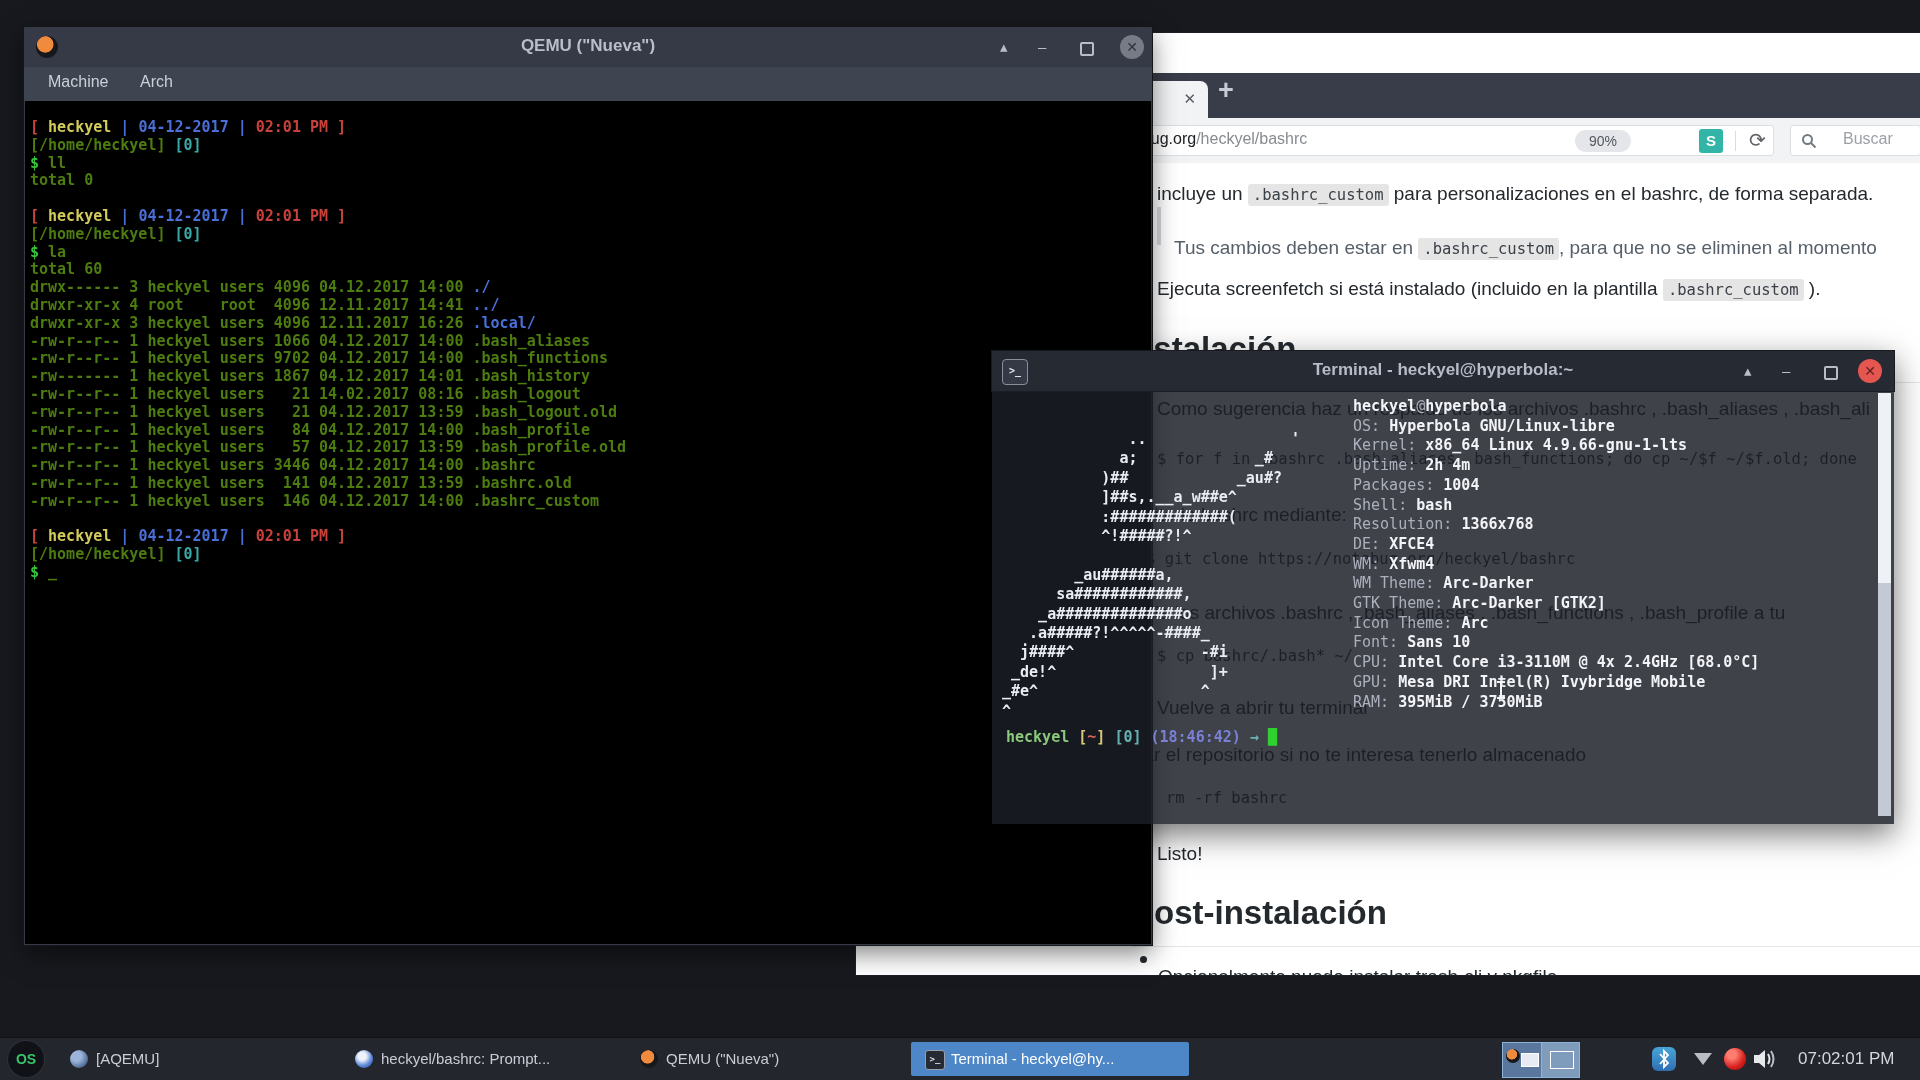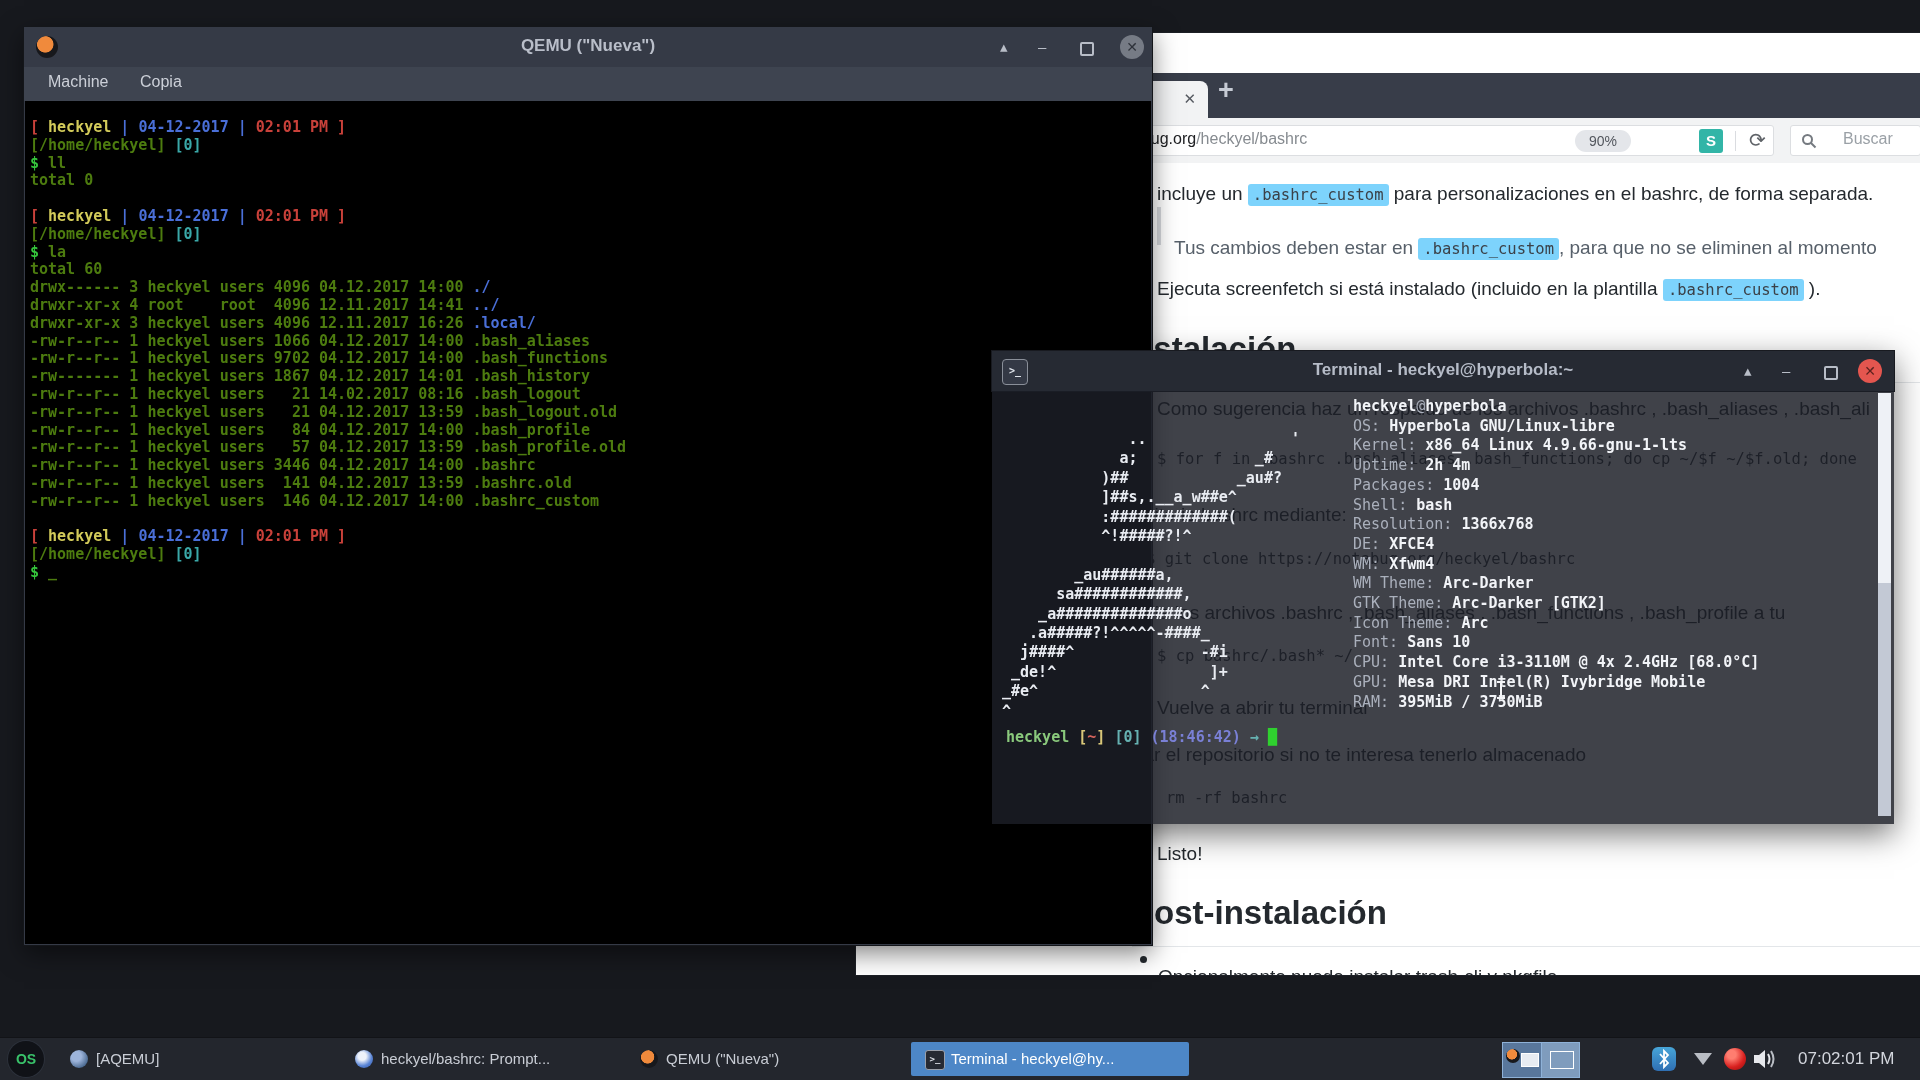--- a/index.html
+++ b/index.html
@@ -27,21 +27,21 @@
   .url-div{position:absolute;left:688px;top:5px;width:1px;height:20px;background:#dadce0;}
   .reload{position:absolute;left:702px;top:2px;font-size:20px;color:#5f6368;}
   .searchfield{position:absolute;left:934px;top:7px;width:129px;height:29px;background:#fff;border:1px solid #dcdee1;border-radius:3px;}
   .search-input{position:absolute;left:34px;top:3px;width:90px;border:none;outline:none;font-size:16px;color:#333;background:transparent;
                 font-family:"Liberation Sans",sans-serif;margin-left:16px;}
   .search-input::placeholder{color:#9aa0a6;}
   .mag{position:absolute;left:10px;top:7px;}
   .b-content{position:absolute;left:0;top:130px;right:0;bottom:0;background:#fff;overflow:hidden;
              font-size:19px;color:#24292e;}
   .b-content .p{position:absolute;white-space:nowrap;}
-  .codechip{font-family:"DejaVu Sans Mono",monospace;font-size:15.5px;background:#7dd3fc;color:#3b4148;
+  .codechip{font-family:"DejaVu Sans Mono",monospace;font-size:15.5px;background:#e5e5e5;color:#3b4148;
             padding:2px 5px;border-radius:3px;}
   .quote-bar{position:absolute;left:301px;top:44px;width:4px;height:38px;background:#d6d9dd;}
   .quote-text{position:absolute;left:318px;top:55px;color:#57606a;white-space:nowrap;}
   .h2{position:absolute;font-size:33px;font-weight:bold;color:#24292e;white-space:nowrap;
       padding-bottom:14px;border-bottom:1px solid #e3e6e9;width:800px;}
   .bgline{position:absolute;white-space:nowrap;color:#24292e;}
   .bgcode{position:absolute;white-space:nowrap;font-family:"DejaVu Sans Mono",monospace;font-size:15.5px;color:#2a2f36;}
   .bullet-dot{position:absolute;left:284px;top:793px;width:7px;height:7px;border-radius:50%;background:#24292e;}
   .bullet-text{position:absolute;left:302px;top:784px;white-space:nowrap;}
 
@@ -174,21 +174,21 @@
     <div class="q-titlebar">
       <span class="q-icon"></span>
       <span class="q-title">QEMU ("Nueva")</span>
       <span class="winbtn" style="left:976px;">▴</span>
       <span class="winbtn" style="left:1014px;">–</span>
       <span class="maxbtn" style="left:1056px;"></span>
       <span class="closebtn-gray" style="left:1096px;">✕</span>
     </div>
     <div class="q-menubar">
       <span class="q-menu" style="left:24px;">Machine</span>
-      <span class="q-menu" style="left:116px;">Copia</span>
+      <span class="q-menu" style="left:116px;">Arch</span>
     </div>
     <div class="q-content">
       <div class="vm-term"><div><span class="c-red">[ </span><span class="c-yel">heckyel</span><span class="c-blu"> | </span><span class="c-blu">04-12-2017</span><span class="c-blu"> | </span><span class="c-red">02:01 PM</span><span class="c-red"> ]</span></div><div><span class="c-wht">[/home/heckyel]</span><span class="c-wht"> </span><span class="c-cyn">[0]</span></div><div><span class="c-grn">$</span><span class="c-wht"> ll</span></div><div><span class="c-wht">total 0</span></div><div>&nbsp;</div><div><span class="c-red">[ </span><span class="c-yel">heckyel</span><span class="c-blu"> | </span><span class="c-blu">04-12-2017</span><span class="c-blu"> | </span><span class="c-red">02:01 PM</span><span class="c-red"> ]</span></div><div><span class="c-wht">[/home/heckyel]</span><span class="c-wht"> </span><span class="c-cyn">[0]</span></div><div><span class="c-grn">$</span><span class="c-wht"> la</span></div><div><span class="c-wht">total 60</span></div><div><span class="c-wht">drwx------ 3 heckyel users 4096 04.12.2017 14:00 </span><span class="c-dir">./</span></div><div><span class="c-wht">drwxr-xr-x 4 root    root  4096 12.11.2017 14:41 </span><span class="c-dir">../</span></div><div><span class="c-wht">drwxr-xr-x 3 heckyel users 4096 12.11.2017 16:26 </span><span class="c-dir">.local/</span></div><div><span class="c-wht">-rw-r--r-- 1 heckyel users 1066 04.12.2017 14:00 .bash_aliases</span></div><div><span class="c-wht">-rw-r--r-- 1 heckyel users 9702 04.12.2017 14:00 .bash_functions</span></div><div><span class="c-wht">-rw------- 1 heckyel users 1867 04.12.2017 14:01 .bash_history</span></div><div><span class="c-wht">-rw-r--r-- 1 heckyel users   21 14.02.2017 08:16 .bash_logout</span></div><div><span class="c-wht">-rw-r--r-- 1 heckyel users   21 04.12.2017 13:59 .bash_logout.old</span></div><div><span class="c-wht">-rw-r--r-- 1 heckyel users   84 04.12.2017 14:00 .bash_profile</span></div><div><span class="c-wht">-rw-r--r-- 1 heckyel users   57 04.12.2017 13:59 .bash_profile.old</span></div><div><span class="c-wht">-rw-r--r-- 1 heckyel users 3446 04.12.2017 14:00 .bashrc</span></div><div><span class="c-wht">-rw-r--r-- 1 heckyel users  141 04.12.2017 13:59 .bashrc.old</span></div><div><span class="c-wht">-rw-r--r-- 1 heckyel users  146 04.12.2017 14:00 .bashrc_custom</span></div><div>&nbsp;</div><div><span class="c-red">[ </span><span class="c-yel">heckyel</span><span class="c-blu"> | </span><span class="c-blu">04-12-2017</span><span class="c-blu"> | </span><span class="c-red">02:01 PM</span><span class="c-red"> ]</span></div><div><span class="c-wht">[/home/heckyel]</span><span class="c-wht"> </span><span class="c-cyn">[0]</span></div><div><span class="c-grn">$</span><span class="c-wht"> </span><span class="c-wht">_</span></div></div>
     </div>
   </section>
 
   <section class="term">
     <div class="t-titlebar">
       <span class="t-icon">&gt;_</span>
       <span class="t-title">Terminal - heckyel@hyperbola:~</span>

